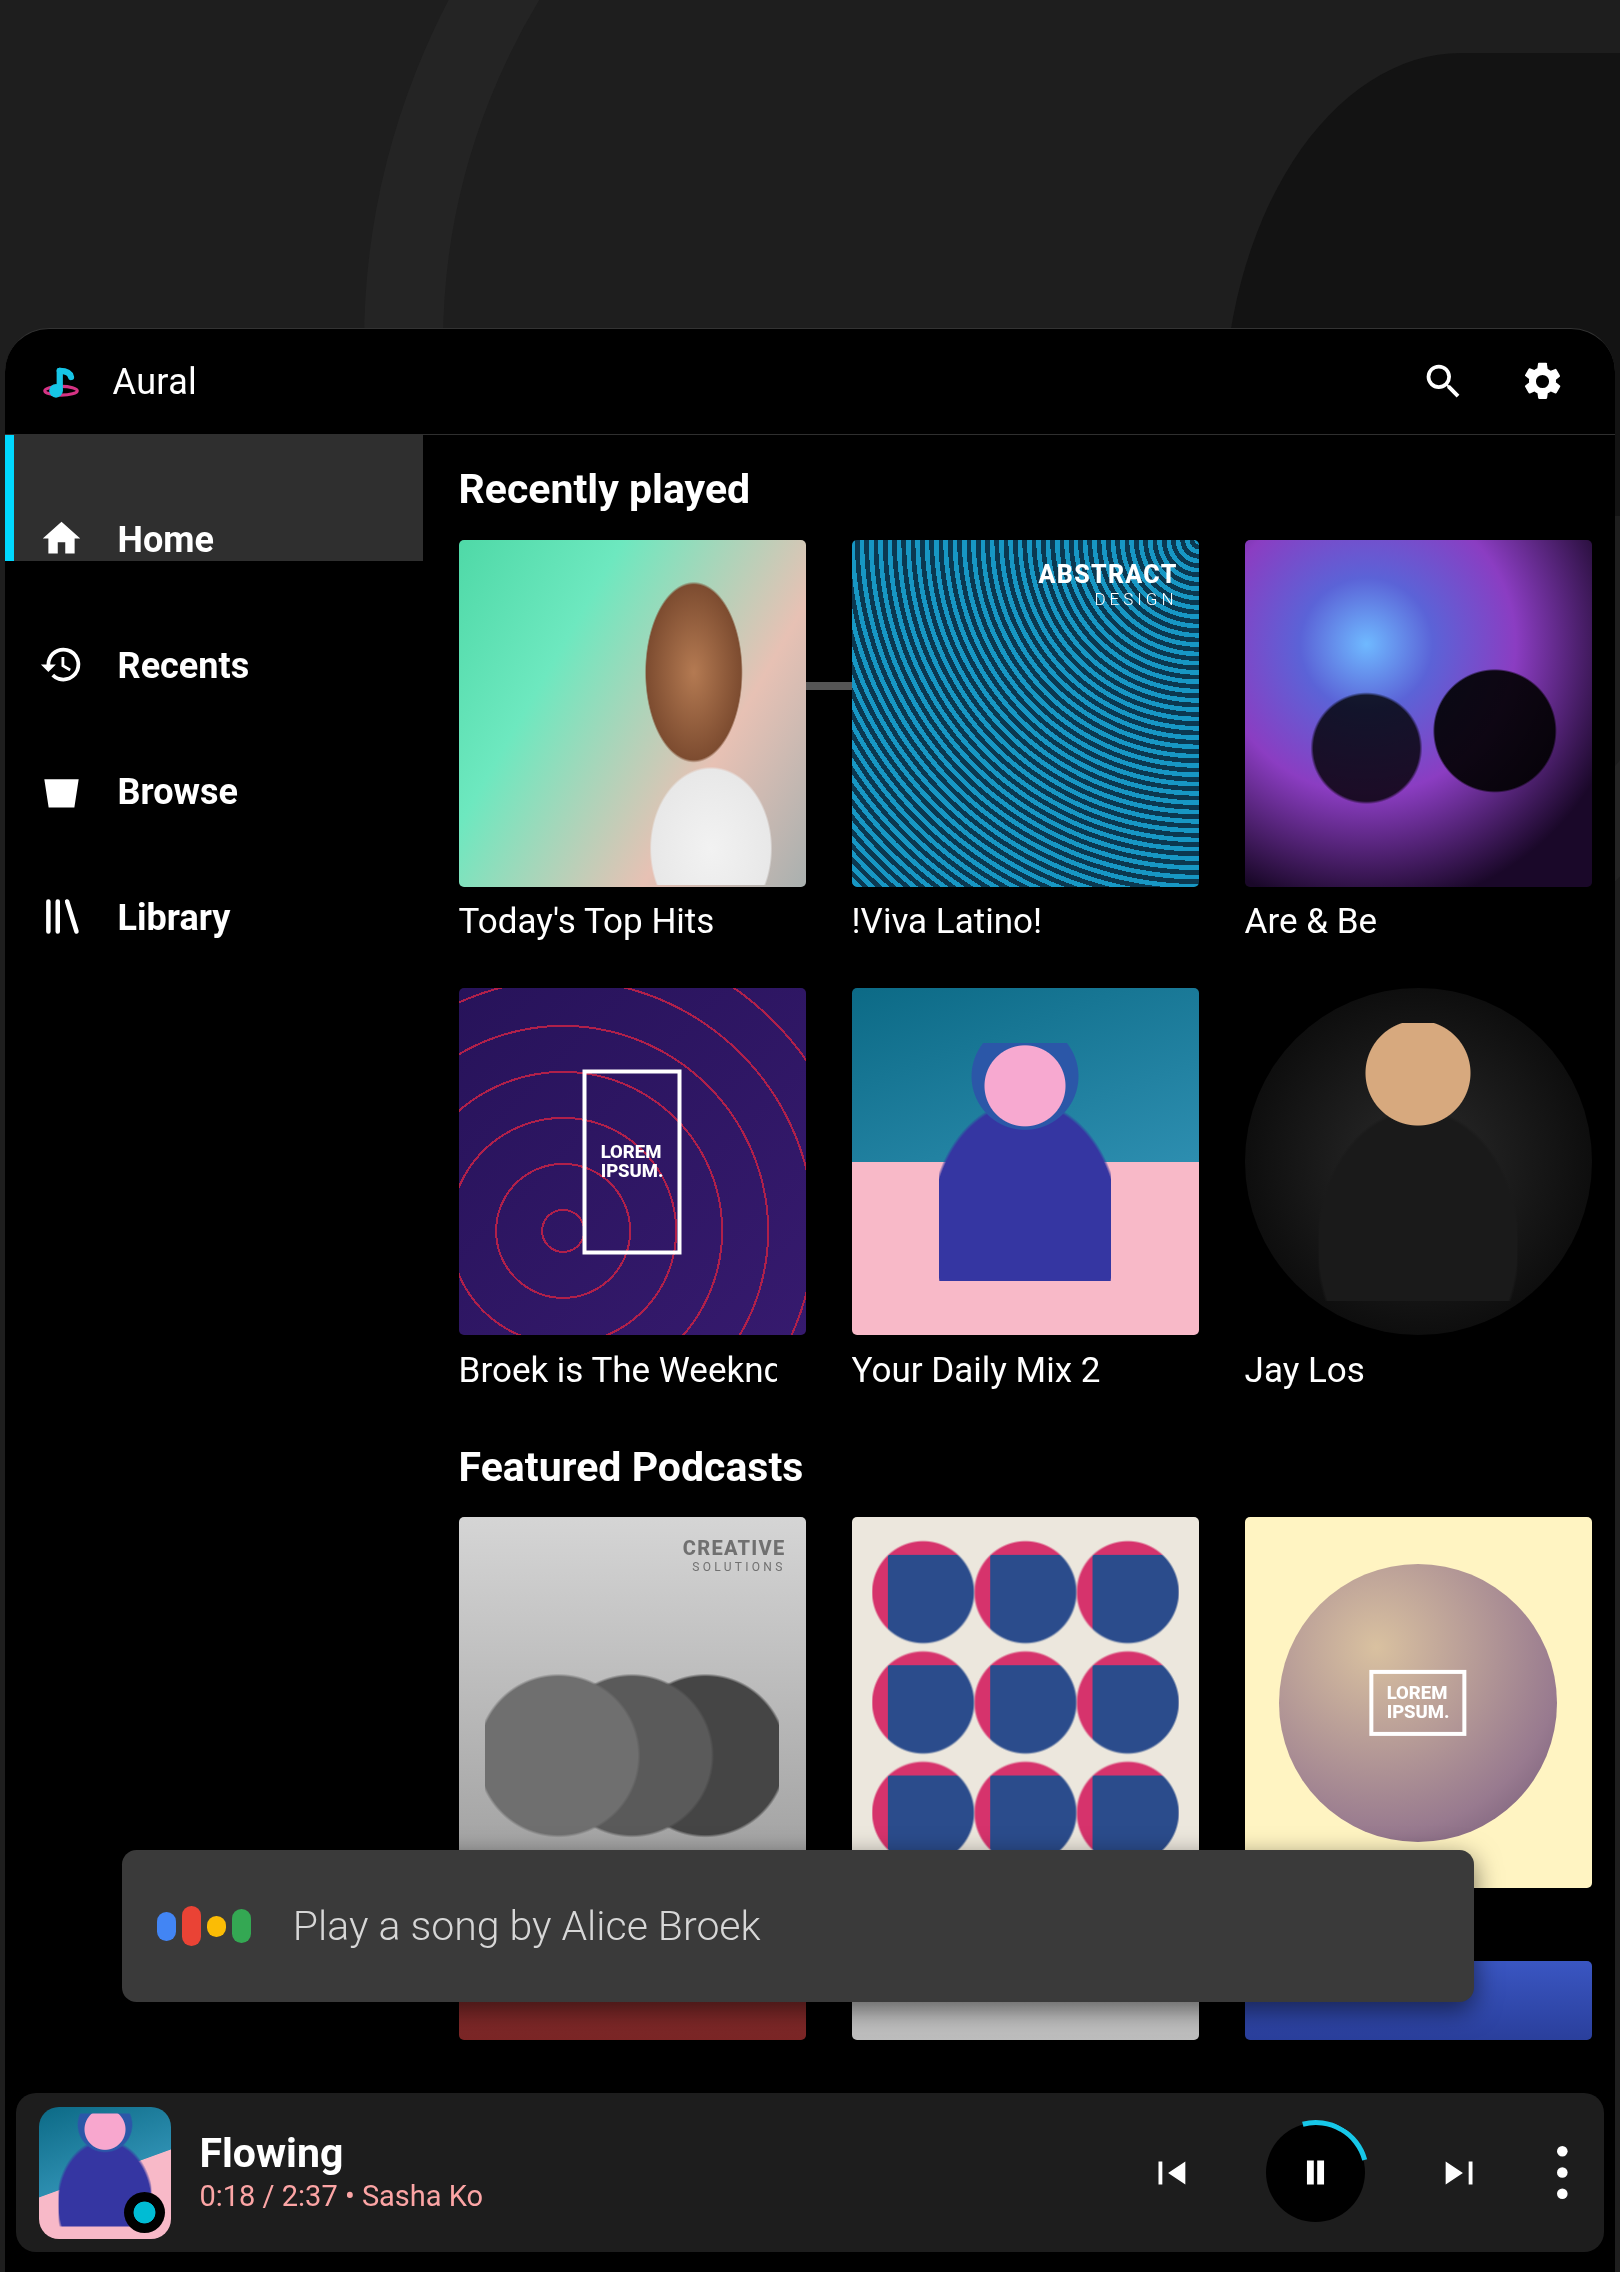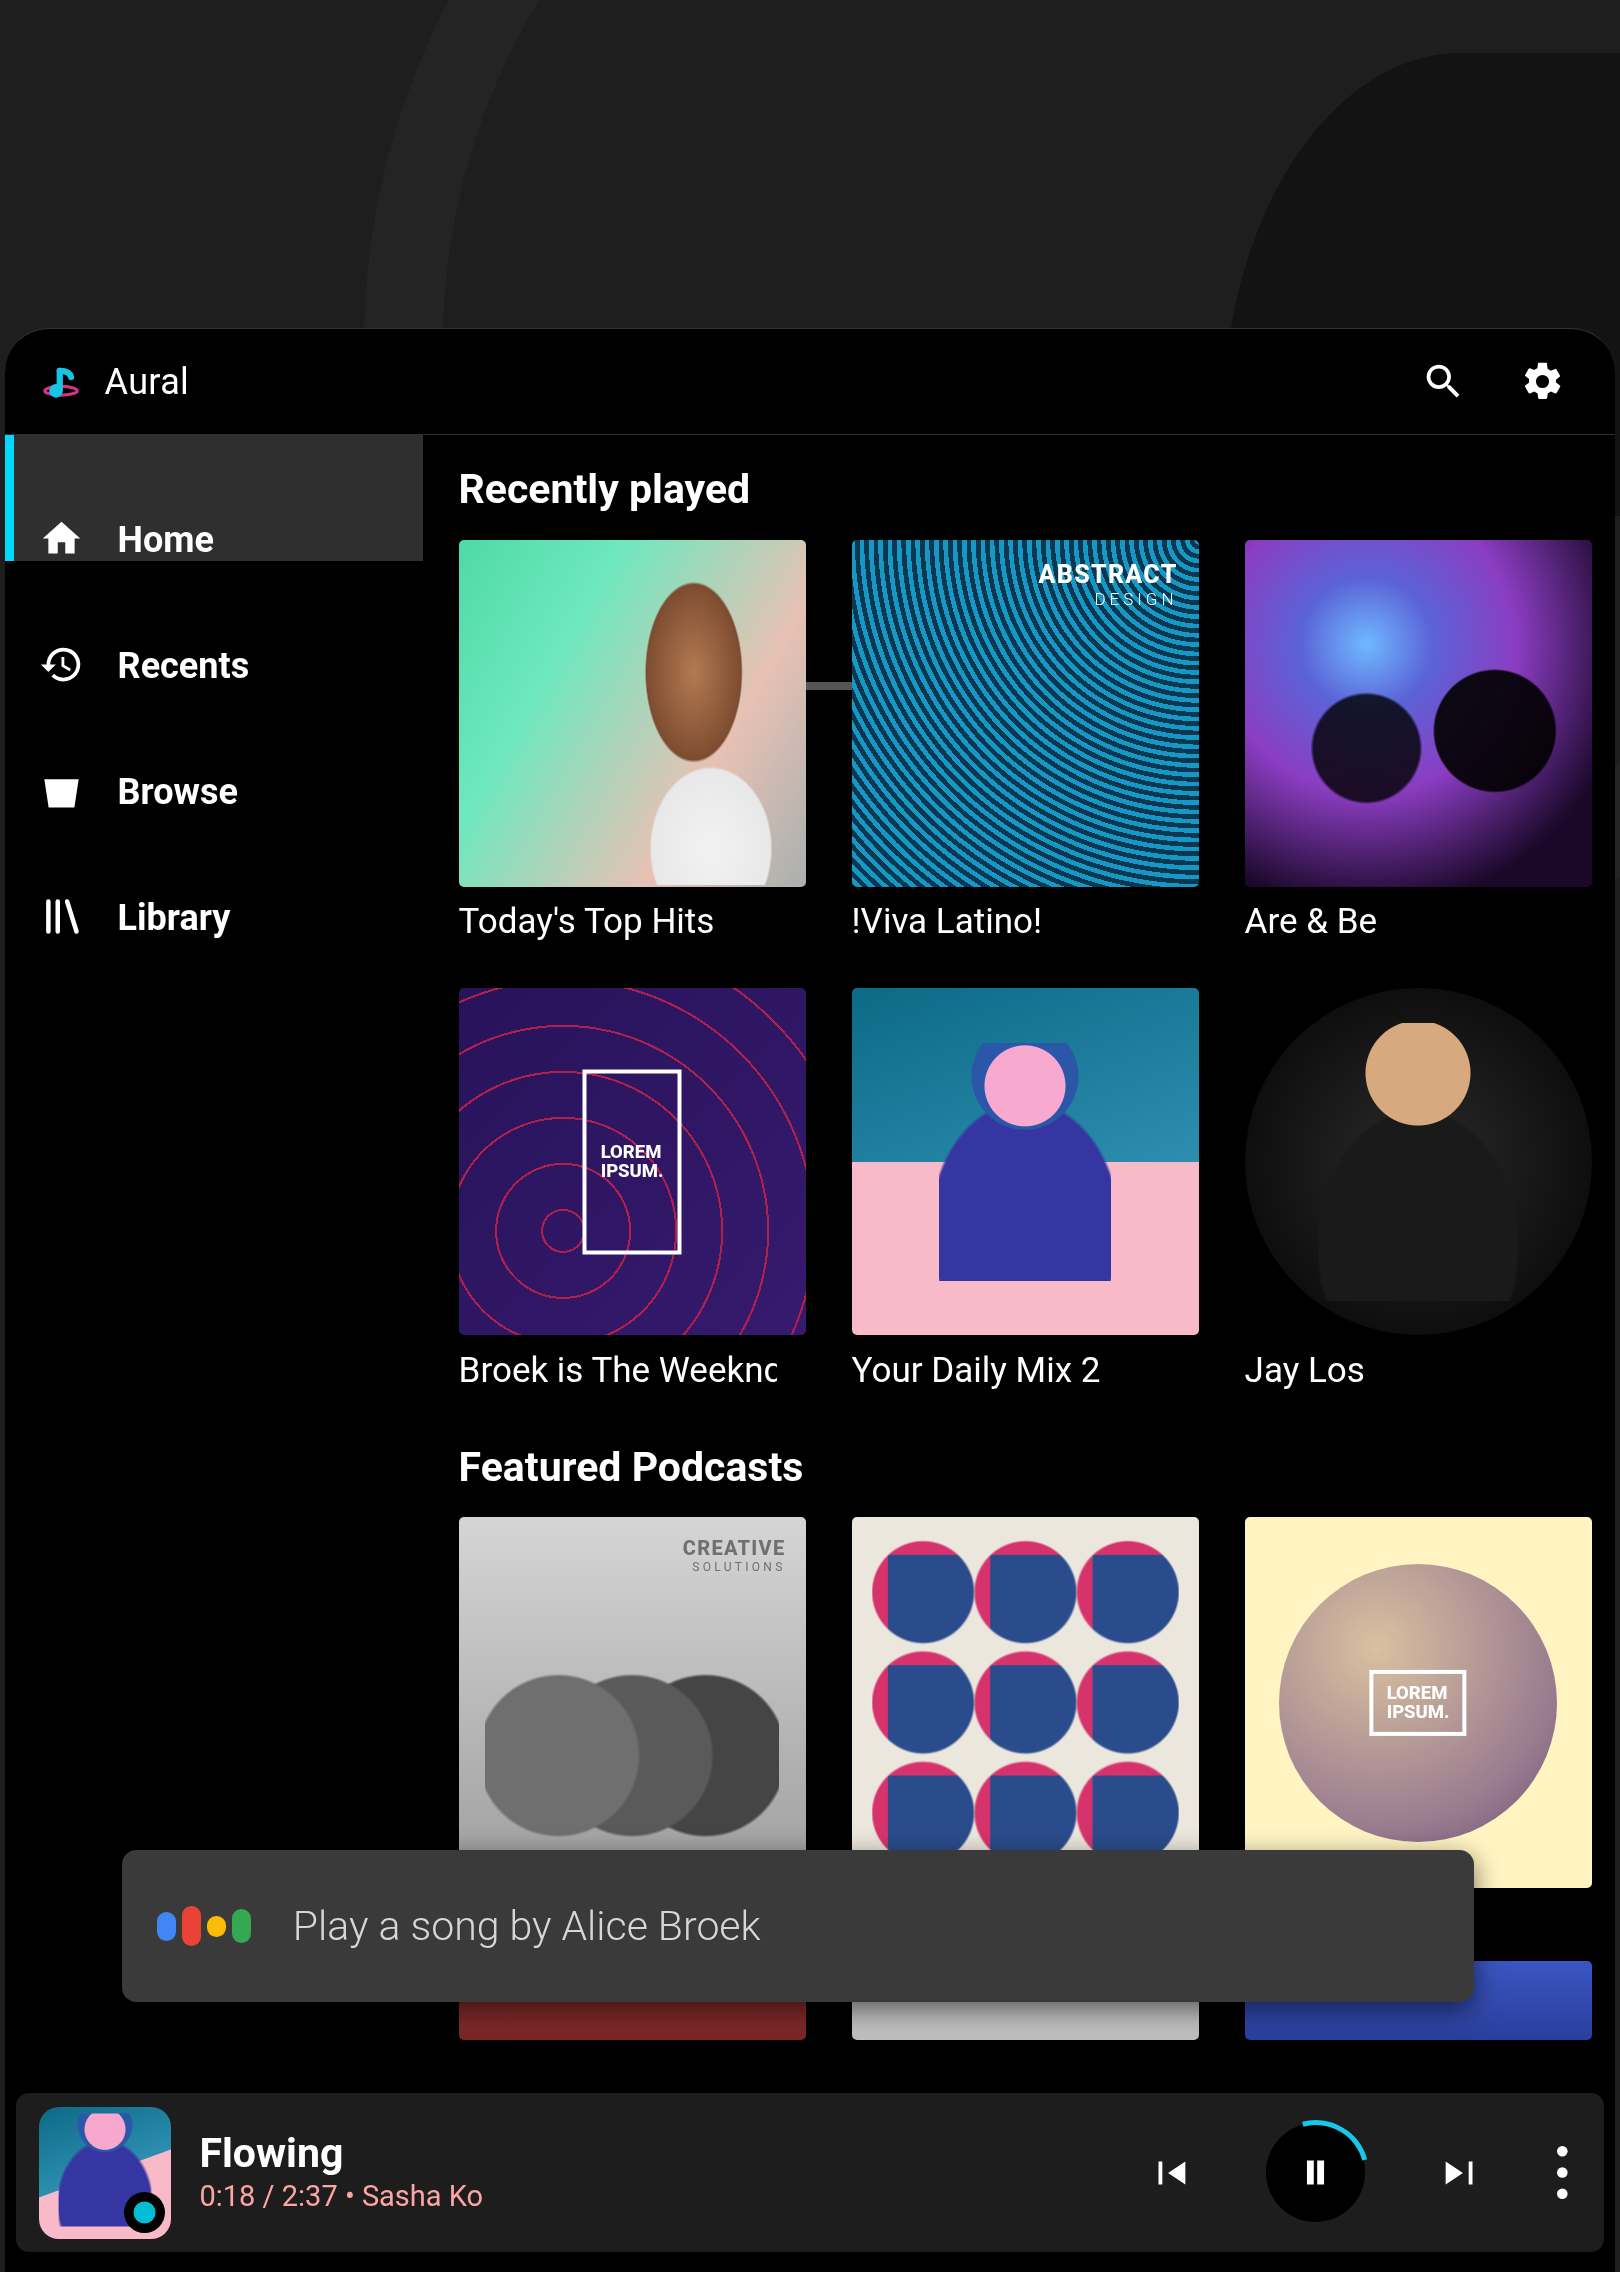--- a/index.html
+++ b/index.html
@@ -45,21 +45,21 @@
     background:#000;
     border-top-left-radius:44px; border-top-right-radius:44px;
     overflow:hidden;
     border-top:1.3px solid #333;
   }
   .app-header {
     display:flex; align-items:center; height:106px;
     padding:0 36px;
     border-bottom:0.7px solid #2f2f2f;
   }
-  .brand { display:flex; align-items:center; gap:24px; }
+  .brand { display:flex; align-items:center; gap:32px; }
   .brand-name { font-size:36px; font-weight:450; letter-spacing:0.3px; }
   .brand-icon svg { width:40px; height:40px; display:block; }
 
   .hdr-spacer { flex:1; }
   .hdr-btn { width:73px; height:73px; display:flex; align-items:center; justify-content:center; margin-left:26.5px;}
   .hdr-btn svg { width:45px; height:45px; fill:#fff; }
 
   .app-body { display:flex; height:calc(100% - 106px); }
   .sidebar { width:418px; background:#000; padding-top:0; }
   .side-item {
@@ -158,21 +158,21 @@
   .ga-dots span{display:block;border-radius:9.3px;width:18.5px;background:currentColor;}
   .d1{color:#4285F4;height:29px;}
   .d2{color:#EA4335;height:40px;}
   .d3{color:#FBBC05;height:21px;width:18.5px;border-radius:50%;}
   .d4{color:#34A853;height:34px;}
   .assistant-text{font-size:41px;font-weight:300;color:#d7d7d7;}
 
   
   .nowbar {
     position:absolute; left:16px; right:16px; bottom:21px;
-    height:159px; background:#1d1d1d; border-radius:13px;
+    height:159px; background:#1d1d1d; border-radius:20px;
     display:flex; align-items:center; padding:0 36px 0 22.5px;
   }
   .np-thumb{width:132px;height:132px;border-radius:20px;overflow:hidden;position:relative;flex-shrink:0;
     background:linear-gradient(160deg,#0c6a86,#2d8eb0 50%,#f8b9c8 50.5%);}
   .np-thumb::after{content:"";position:absolute;right:5.3px;bottom:5.3px;width:41px;height:41px;border-radius:50%;
     background:radial-gradient(circle at 50% 50%,#00bcd4 0 10.6px,#000 11.3px);}
   .np-thumb .fig{position:absolute;left:50%;top:48%;transform:translate(-50%,-50%);width:93px;height:113px;
     background:radial-gradient(circle at 50% 14%, #f8a7ce 0 20px, transparent 21px),
                radial-gradient(circle at 50% 10%, #2b57a8 0 26.5px, transparent 28px),
                radial-gradient(ellipse 40px 53px at 50% 80%, #3536a2 0 46px, transparent 49px);}

